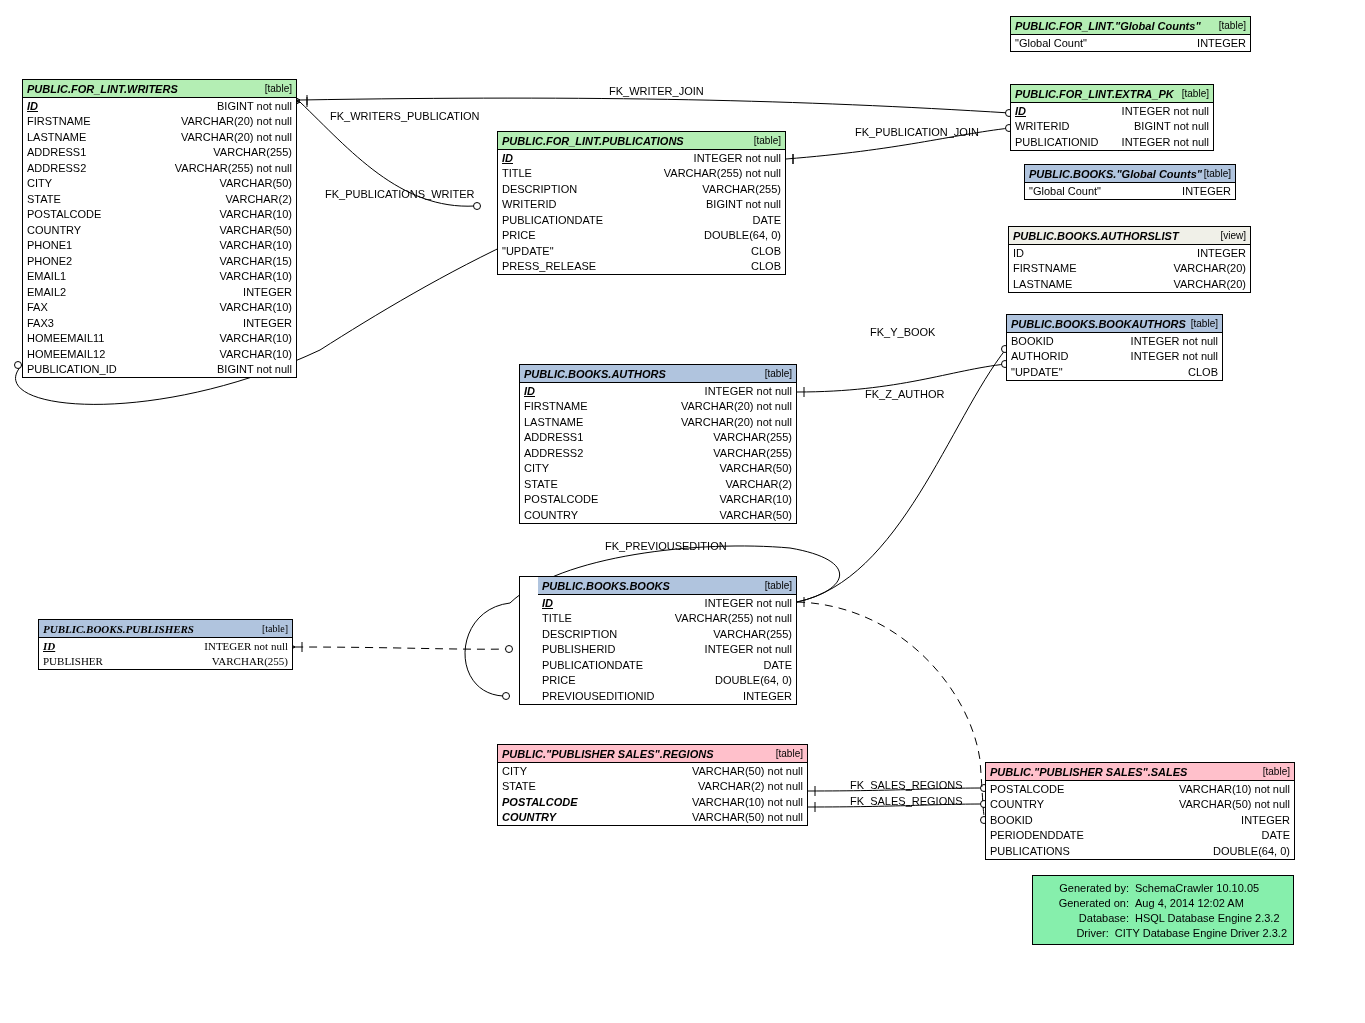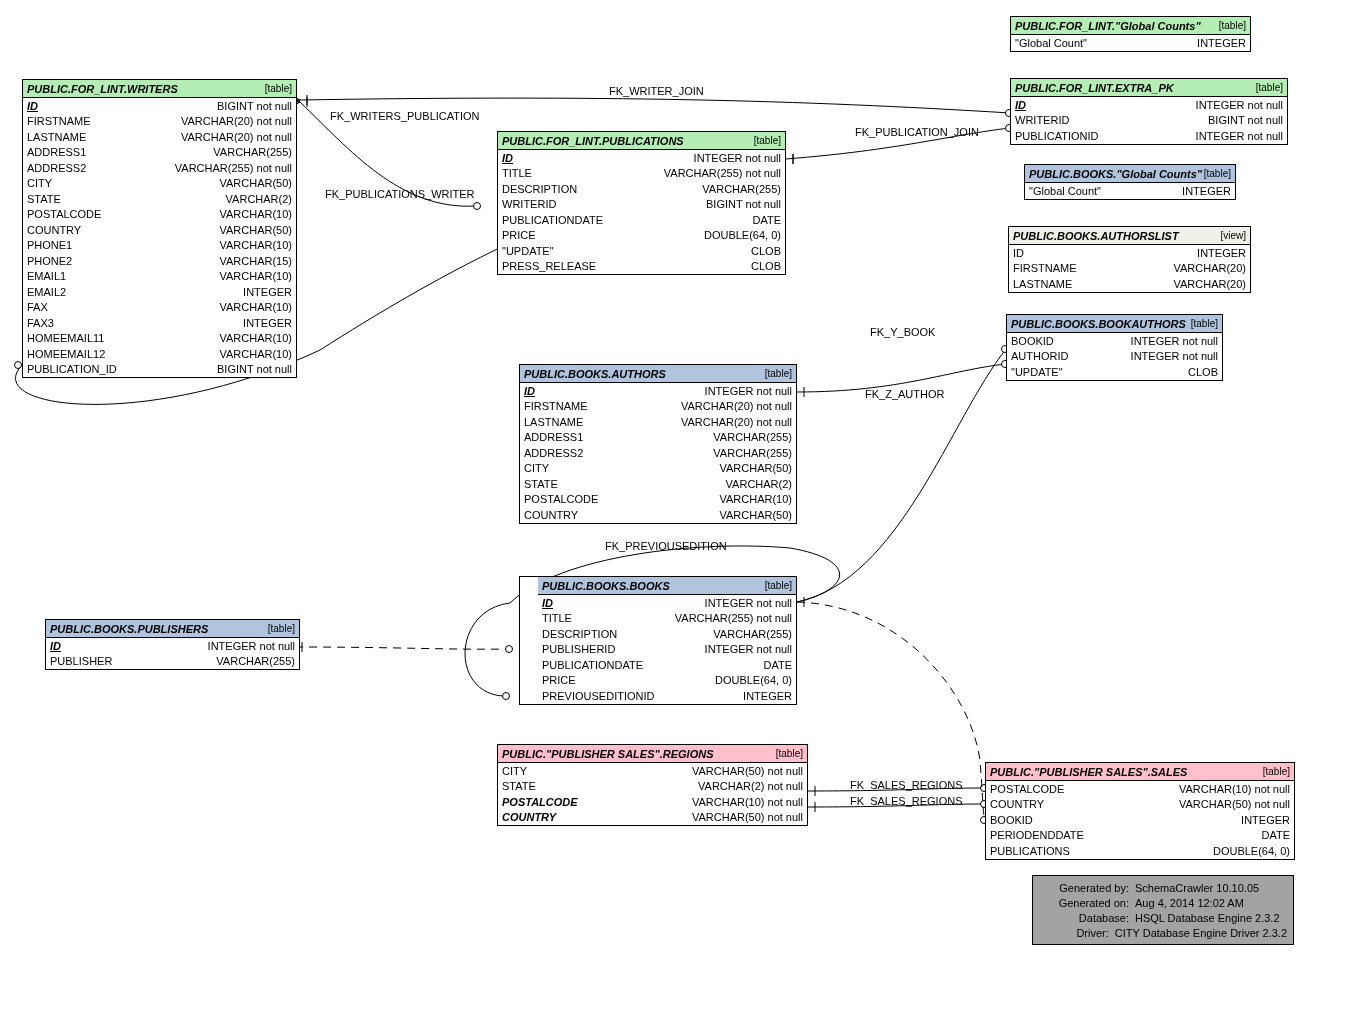--- a/index.html
+++ b/index.html
@@ -81,21 +81,21 @@
   }
   svg.conn{
     position:absolute;
     top:0;left:0;
     width:1365px;height:1023px;
     pointer-events:none;
   }
   .info-box{
     position:absolute;
     border:1px solid var(--border);
-    background:#a3a3a3;
+    background:#86efac;
     padding:4px 6px;
     box-sizing:border-box;
   }
   .info-row{
     display:flex;
     justify-content:flex-start;
     white-space:nowrap;
     height:15px;
     align-items:center;
   }
@@ -191,21 +191,21 @@
     <span class="type">[table]</span>
   </div>
   <div>
       <div class="col-row">
         <span class="col-name">"Global Count"</span>
         <span class="col-type">INTEGER</span>
       </div>
     </div>
 </div>
 
-<div class="entity" style="left:1010px;top:78px;width:278px;">
+<div class="entity" style="left:1010px;top:84px;width:204px;">
   <div class="entity-header green-h">
     <span class="title">PUBLIC.FOR_LINT.EXTRA_PK</span>
     <span class="type">[table]</span>
   </div>
   <div>
       <div class="col-row">
         <span class="col-name pk">ID</span>
         <span class="col-type">INTEGER not null</span>
       </div>
       <div class="col-row">
@@ -434,21 +434,21 @@
         <span class="col-name">POSTALCODE</span>
         <span class="col-type">VARCHAR(10)</span>
       </div>
       <div class="col-row">
         <span class="col-name">COUNTRY</span>
         <span class="col-type">VARCHAR(50)</span>
       </div>
     </div>
 </div>
 
-<div class="entity" style="left:45px;top:619px;width:255px;">
+<div class="entity" style="left:38px;top:619px;width:255px;font-family:Liberation Serif, serif;">
   <div class="entity-header blue-h">
     <span class="title">PUBLIC.BOOKS.PUBLISHERS</span>
     <span class="type">[table]</span>
   </div>
   <div>
       <div class="col-row">
         <span class="col-name pk">ID</span>
         <span class="col-type">INTEGER not null</span>
       </div>
       <div class="col-row">

